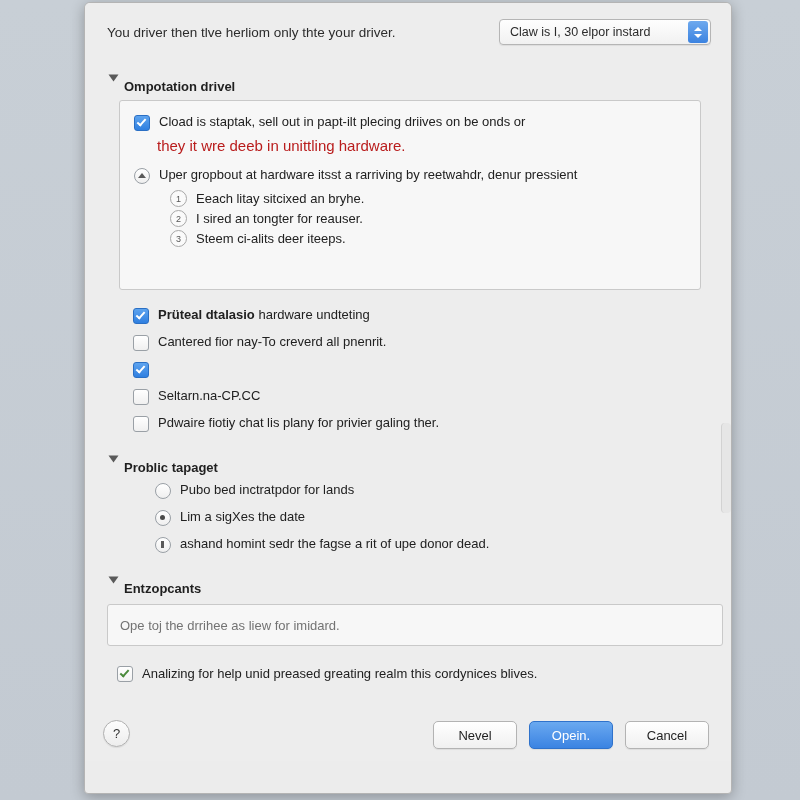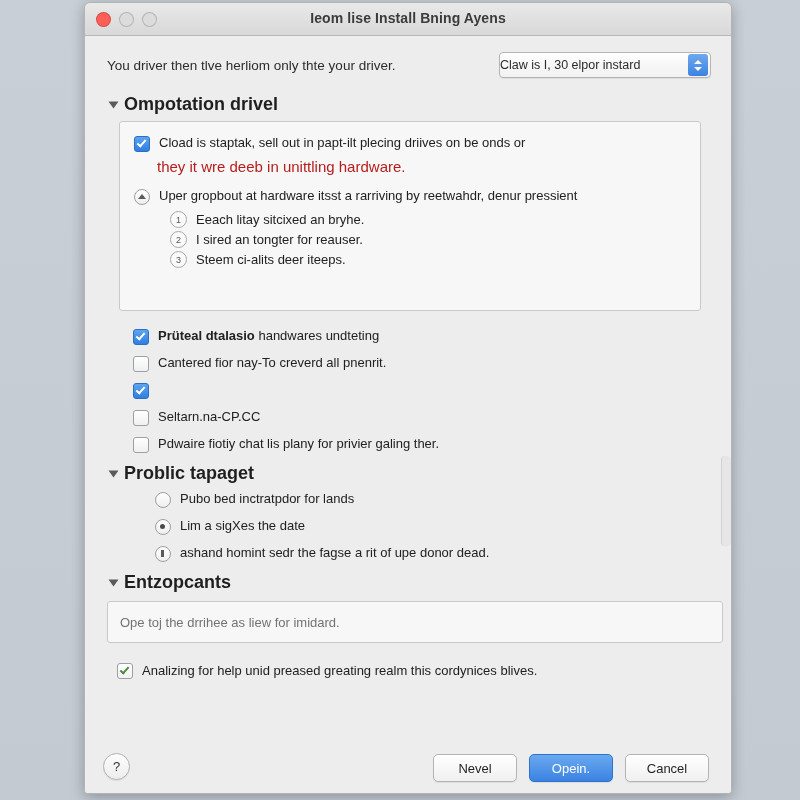--- a/index.html
+++ b/index.html
@@ -86,20 +86,21 @@
     position: relative;
     margin-left: auto;
     width: 212px;
     height: 26px;
     background: linear-gradient(180deg,#fefefe 0%, #f1f1f1 100%);
     border: 1px solid #b5b5b5;
     border-radius: 4px;
     box-shadow: 0 1px 1px rgba(0,0,0,0.07);
     display: flex;
     align-items: center;
+    padding-left: 10px;
     font-size: 12.5px;
     color: #2b2b2b;
     box-sizing: border-box;
   }
   .popup .arrows {
     position: absolute;
     right: 2px; top: 1px;
     width: 20px; height: 22px;
     background: linear-gradient(180deg,#6ea9ee 0%, #3c83e0 100%);
     border-radius: 3px;
@@ -128,23 +129,24 @@
   }
   .disc-tri {
     width: 0; height: 0;
     border-top: 5px solid transparent;
     border-bottom: 5px solid transparent;
     border-left: 7px solid #5a5a5a;
     transform: rotate(90deg);
     margin-left: 3px;
   }
   .section-title {
-    font-size: 18px;
+    font-size: 13px;
     font-weight: bold;
     color: #1f1f1f;
+    margin-top: 18px;
   }
   .groupbox {
     margin: 6px 8px 0 12px;
     background: #f7f7f7;
     border: 1px solid #c9c9c9;
     border-radius: 3px;
     padding: 12px 14px 16px 14px;
     min-height: 190px;
     box-sizing: border-box;
   }
@@ -337,28 +339,20 @@
 </style>
 </head>
 <body>
 
 <div id="root">
 
   <div class="backdrop-panel"></div>
 
   <div class="window">
 
-    <div class="titlebar">
-      <div class="traffic">
-        <div class="dot red"></div>
-        <div class="dot yellow"></div>
-        <div class="dot green"></div>
-      </div>
-      <div class="title-text">Ieom lise Install Bning Ayens</div>
-    </div>
 
     <div class="body">
 
       <div class="toprow">
         <div class="lead">You driver then tlve herliom only thte your driver.</div>
         <div class="popup">
           <span>Claw is I, 30 elpor instard</span>
           <span class="arrows">
             <span class="caret-up"></span>
             <span class="caret-down"></span>
@@ -394,21 +388,21 @@
           </div>
           <div class="numbered">
             <span class="numcircle">3</span>
             <span class="txt">Steem ci-alits deer iteeps.</span>
           </div>
         </div>
 
         <div class="options-list">
           <div class="check-line">
             <span class="cb checked"></span>
-            <span class="txt"><b>Prüteal dtalasio</b><span> handwares undteting</span></span>
+            <span class="txt"><b>Prüteal dtalasio</b><span> hardware undteting</span></span>
           </div>
           <div class="check-line">
             <span class="cb"></span>
             <span class="txt">Cantered fior nay-To creverd all pnenrit.</span>
           </div>
           <div class="check-line">
             <span class="cb checked"></span>
           </div>
           <div class="check-line">
             <span class="cb"></span>

